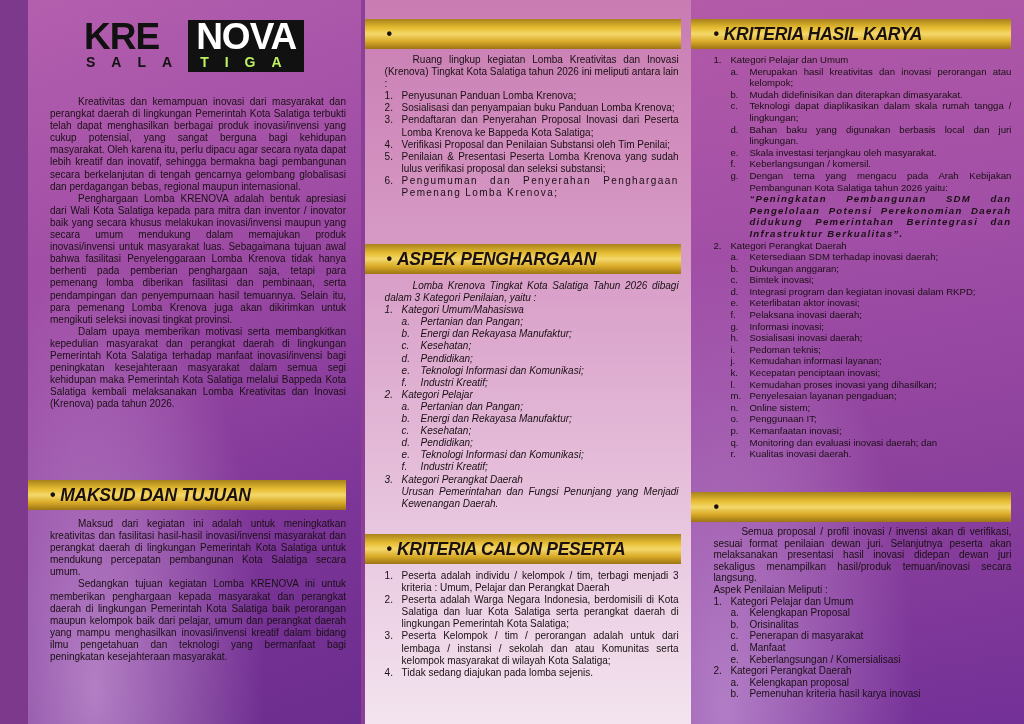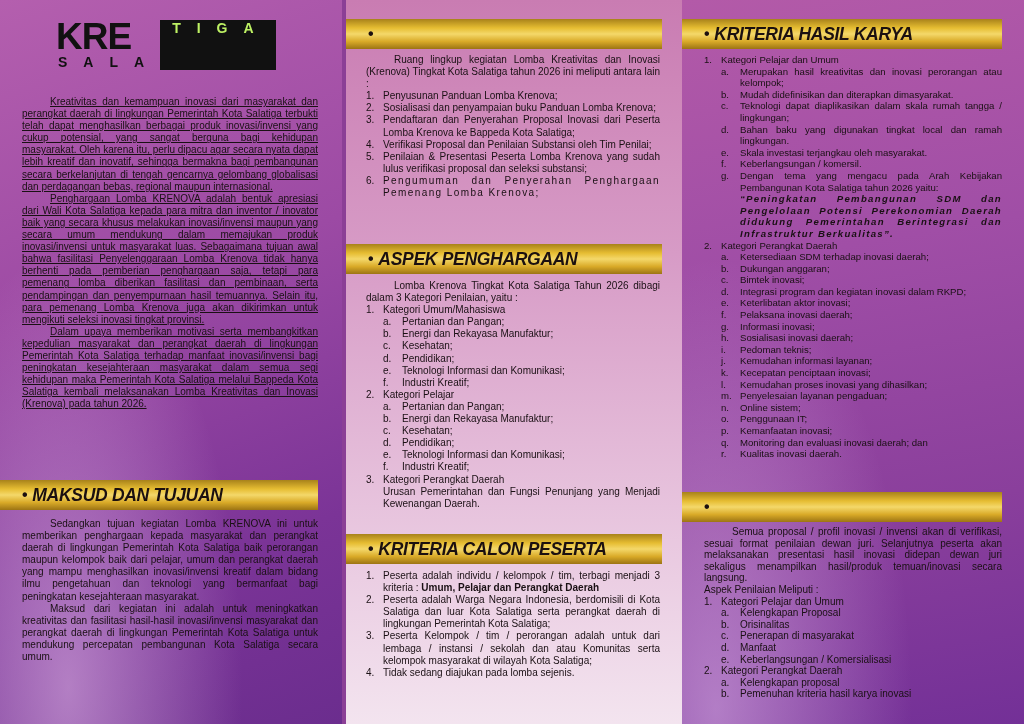--- a/index.html
+++ b/index.html
@@ -10,20 +10,21 @@
     position: relative;
     background: #7d3a8c;
   }
   .page { position: absolute; inset: 0; display: flex; }
   .col { position: relative; height: 724px; overflow: hidden; }
   .col-left {
     width: 342px;
     background:
       radial-gradient(ellipse at 20% 95%, rgba(230,190,235,0.55) 0%, rgba(200,140,210,0) 45%),
       linear-gradient(160deg, #b45fae 0%, #9c4aa4 40%, #7b3497 75%, #6b2d8e 100%);
+    margin-left: 28px;
   }
   .col-mid {
     width: 340px;
     background: linear-gradient(180deg, #c97cb2 0%, #d79bc6 35%, #e7c3dd 70%, #f3e4ef 100%);
     border-left: 4px solid #8b3f96;
   }
   .col-right {
     width: 342px;
     background:
       radial-gradient(ellipse at 10% 98%, rgba(225,185,235,0.55) 0%, rgba(200,140,210,0) 45%),
@@ -48,53 +49,54 @@
     font-weight: 900; font-style: italic; font-size: 17.5px; color: #1b1010;
     padding-left: 22px; letter-spacing: -0.3px;
   }
   .banner .dot { font-style: normal; margin-right: 5px; font-size: 16px; }
   ol, ul { list-style: none; }
   .num-list li { display: flex; }
   .num-list li .n { width: 17px; flex: none; }
   .num-list li .t { flex: 1; text-align: justify; }
   .sub-list { margin-left: 17px; }
   .sub-list li .n { width: 19px; }
-  .bold { font-weight: 700; }
+  .bold { font-weight: 400; }
   .quote { font-weight: 700; font-style: italic; letter-spacing: 1.3px; text-align: justify; }
   .spread { letter-spacing: 1.4px; }
 </style>
 </head>
 <body>
 
 <div class="page">
 
   <div class="col col-left">
     <div class="logo">
       <div class="logo-kre">
         <span class="big">KRE</span>
         <span class="small">SALA</span>
       </div>
       <div class="logo-nova">
+        <span class="big">NOVA</span>
         <span class="small">TIGA</span>
       </div>
     </div>
 
-    <div class="text" style="left:22px; top:96px; width:296px;text-decoration:underline;">
+    <div class="text" style="left:22px; top:96px; width:296px;">
       <p>Kreativitas dan kemampuan inovasi dari masyarakat dan perangkat daerah di lingkungan Pemerintah Kota Salatiga terbukti telah dapat menghasilkan berbagai produk inovasi/invensi yang cukup potensial, yang sangat berguna bagi kehidupan masyarakat. Oleh karena itu, perlu dipacu agar secara nyata dapat lebih kreatif dan inovatif, sehingga bermakna bagi pembangunan secara berkelanjutan di tengah gencarnya gelombang globalisasi dan perdagangan bebas, regional maupun internasional.</p>
       <p>Penghargaan Lomba KRENOVA adalah bentuk apresiasi dari Wali Kota Salatiga kepada para mitra dan inventor  / inovator baik yang secara khusus melakukan inovasi/invensi maupun yang secara umum mendukung dalam memajukan produk inovasi/invensi untuk masyarakat luas. Sebagaimana tujuan awal bahwa fasilitasi Penyelenggaraan Lomba Krenova tidak hanya berhenti pada pemberian penghargaan saja, tetapi para pemenang lomba diberikan fasilitasi dan pembinaan, serta pendampingan dan penyempurnaan hasil temuannya. Selain itu, para pemenang Lomba Krenova juga akan dikirimkan untuk mengikuti seleksi inovasi tingkat provinsi.</p>
       <p>Dalam upaya memberikan motivasi serta membangkitkan kepedulian masyarakat dan perangkat daerah di lingkungan Pemerintah Kota Salatiga terhadap manfaat inovasi/invensi bagi peningkatan kesejahteraan masyarakat dalam semua segi kehidupan maka Pemerintah Kota Salatiga melalui Bappeda Kota Salatiga kembali melaksanakan Lomba Kreativitas dan Inovasi (Krenova) pada tahun 2026.</p>
     </div>
 
     <div class="banner" style="left:0; top:480px; width:318px;">
       <span class="dot">•</span>
       <span>MAKSUD DAN TUJUAN</span>
     </div>
     <div class="text" style="left:22px; top:518px; width:296px;">
+      <p>Maksud dari kegiatan ini adalah untuk meningkatkan kreativitas dan fasilitasi hasil-hasil inovasi/invensi masyarakat dan perangkat daerah di lingkungan Pemerintah Kota Salatiga untuk mendukung percepatan pembangunan Kota Salatiga secara umum.</p>
       <p>Sedangkan tujuan kegiatan Lomba KRENOVA ini untuk memberikan penghargaan kepada masyarakat dan perangkat daerah di lingkungan Pemerintah Kota Salatiga baik perorangan maupun kelompok baik dari pelajar, umum dan perangkat daerah yang mampu menghasilkan inovasi/invensi kreatif dalam bidang ilmu pengetahuan dan teknologi yang bermanfaat bagi peningkatan kesejahteraan masyarakat.</p>
-      <p>Maksud dari kegiatan ini adalah untuk meningkatkan kreativitas dan fasilitasi hasil-hasil inovasi/invensi masyarakat dan perangkat daerah di lingkungan Pemerintah Kota Salatiga untuk mendukung percepatan pembangunan Kota Salatiga secara umum.</p>
     </div>
   </div>
 
   <div class="col col-mid">
     <div class="banner" style="left:0; top:19px; width:316px;">
       <span class="dot">•</span>
     </div>
     <div class="text" style="left:20px; top:54px; width:294px;">
       <p>Ruang lingkup kegiatan Lomba Kreativitas dan Inovasi (Krenova) Tingkat Kota Salatiga tahun 2026 ini meliputi antara lain :</p>
       <ol class="num-list">
@@ -122,21 +124,21 @@
             <span class="n">6.</span>
             <span class="t spread">Pengumuman dan Penyerahan Penghargaan Pemenang Lomba Krenova;</span>
           </li>
       </ol>
     </div>
 
     <div class="banner" style="left:0; top:244px; width:316px;">
       <span class="dot">•</span>
       <span>ASPEK PENGHARGAAN</span>
     </div>
-    <div class="text" style="left:20px; top:280px; width:294px;">
+    <div class="text" style="left:20px; top:280px; width:294px;font-style:italic;">
       <p>Lomba Krenova Tingkat Kota Salatiga Tahun 2026 dibagi dalam 3 Kategori Penilaian, yaitu :</p>
       <ol class="num-list">
         <li>
             <span class="n">1.</span>
             <span class="t">Kategori Umum/Mahasiswa</span>
           </li>
         <li>
             <ol class="num-list sub-list">
           <li>
                 <span class="n">a.</span>
@@ -253,21 +255,21 @@
           <li>
                 <span class="n">b.</span>
                 <span class="t">Mudah didefinisikan dan diterapkan dimasyarakat.</span>
               </li>
           <li>
                 <span class="n">c.</span>
                 <span class="t">Teknologi dapat diaplikasikan dalam skala rumah tangga / lingkungan;</span>
               </li>
           <li>
                 <span class="n">d.</span>
-                <span class="t">Bahan baku yang digunakan tingkat local dan ramah lingkungan.</span>
+                <span class="t">Bahan baku yang digunakan berbasis local dan juri lingkungan.</span>
               </li>
           <li>
                 <span class="n">e.</span>
                 <span class="t">Skala investasi terjangkau oleh masyarakat.</span>
               </li>
           <li>
                 <span class="n">f.</span>
                 <span class="t">Keberlangsungan / komersil.</span>
               </li>
           <li>

